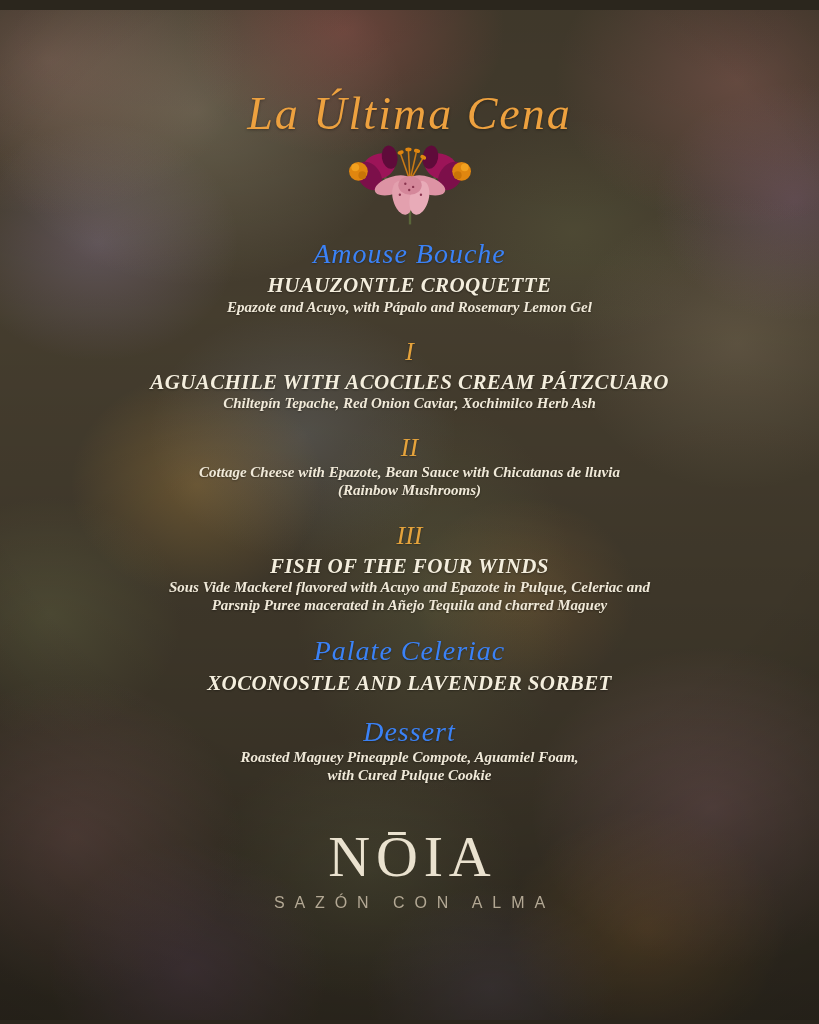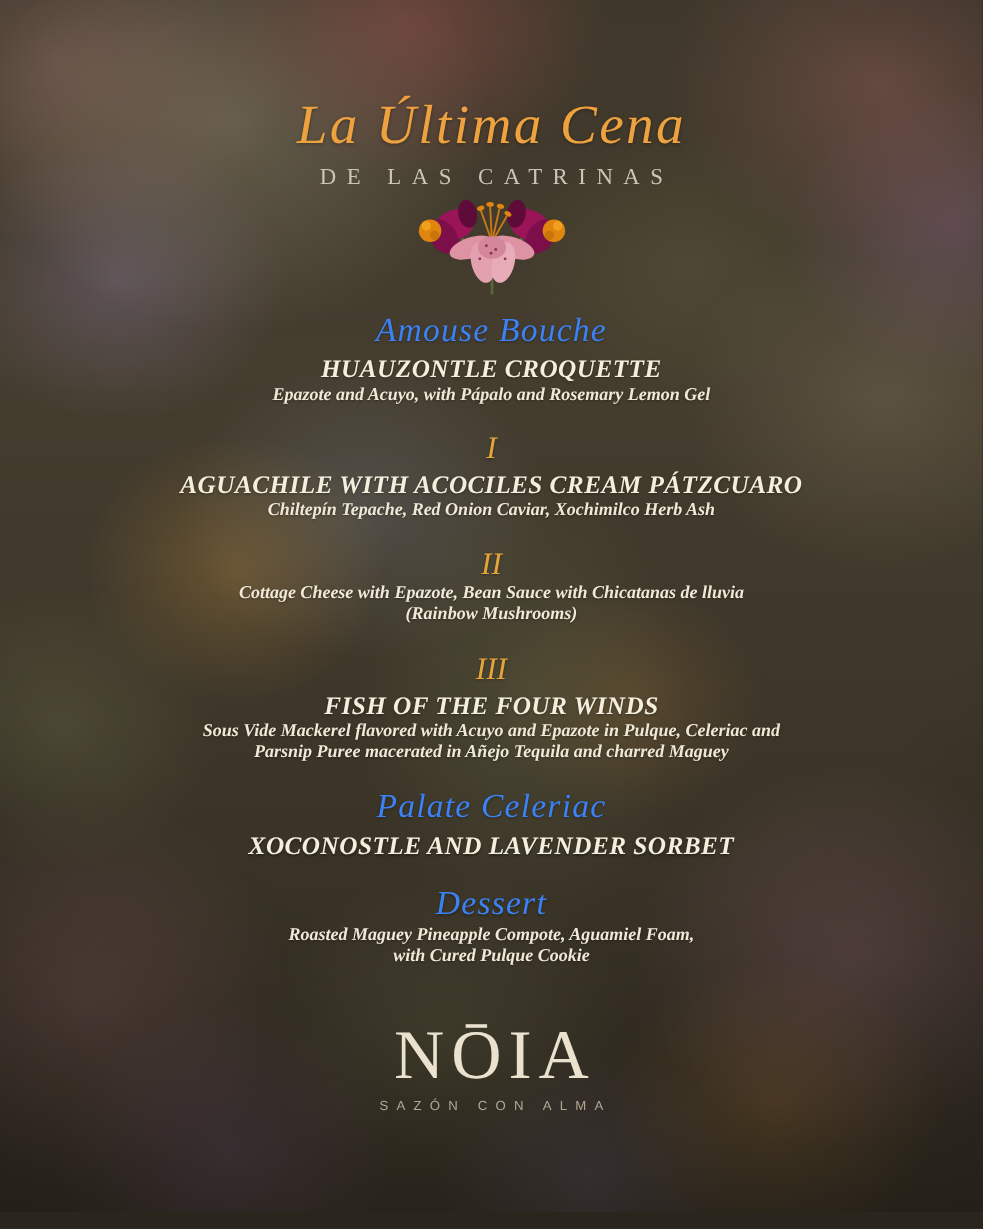--- a/index.html
+++ b/index.html
@@ -4,21 +4,21 @@
 <style>
   html, body {
     margin: 0;
     padding: 0;
     background: #2b261d;
   }
   .page {
     position: relative;
     width: 819px;
     height: 1010px;
-    margin: 0 auto;
+    margin: 10px auto;
     overflow: hidden;
     font-family: "Liberation Serif", "DejaVu Serif", serif;
     text-align: center;
   }
   
   .bg {
     position: absolute;
     inset: 0;
     background-color: #463e2f;
     background-image:
@@ -115,38 +115,37 @@
     font-family: "Liberation Serif", "DejaVu Serif", serif;
     font-size: 58px;
     letter-spacing: 0.10em;
     text-indent: 0.10em;
     color: #eae2cf;
     line-height: 1.0;
   }
   .tagline {
     margin-top: 8px;
     font-family: "Liberation Sans", "DejaVu Sans", sans-serif;
-    font-size: 11px;
+    font-size: 16px;
     letter-spacing: 0.62em;
     text-indent: 0.62em;
     color: #b3a894;
   }
 </style>
 </head>
 <body>
 
 <div class="page">
   <div class="bg"></div>
   <div class="vignette"></div>
 
   <div class="content">
 
     <header>
       <h1 class="title">La Última Cena</h1>
-      <div class="subtitle">DE LAS CATRINAS</div>
       <div>
         <svg class="flower" viewBox="0 0 220 110" aria-hidden="true">
 
           <g stroke="#5d6b3c" stroke-width="3" fill="none" opacity="0.9">
             <path d="M110 70 L110 108"></path>
             <path d="M78 48 Q90 70 106 90"></path>
             <path d="M142 48 Q130 70 114 90"></path>
           </g>
 
           <g fill="#9c1458">

